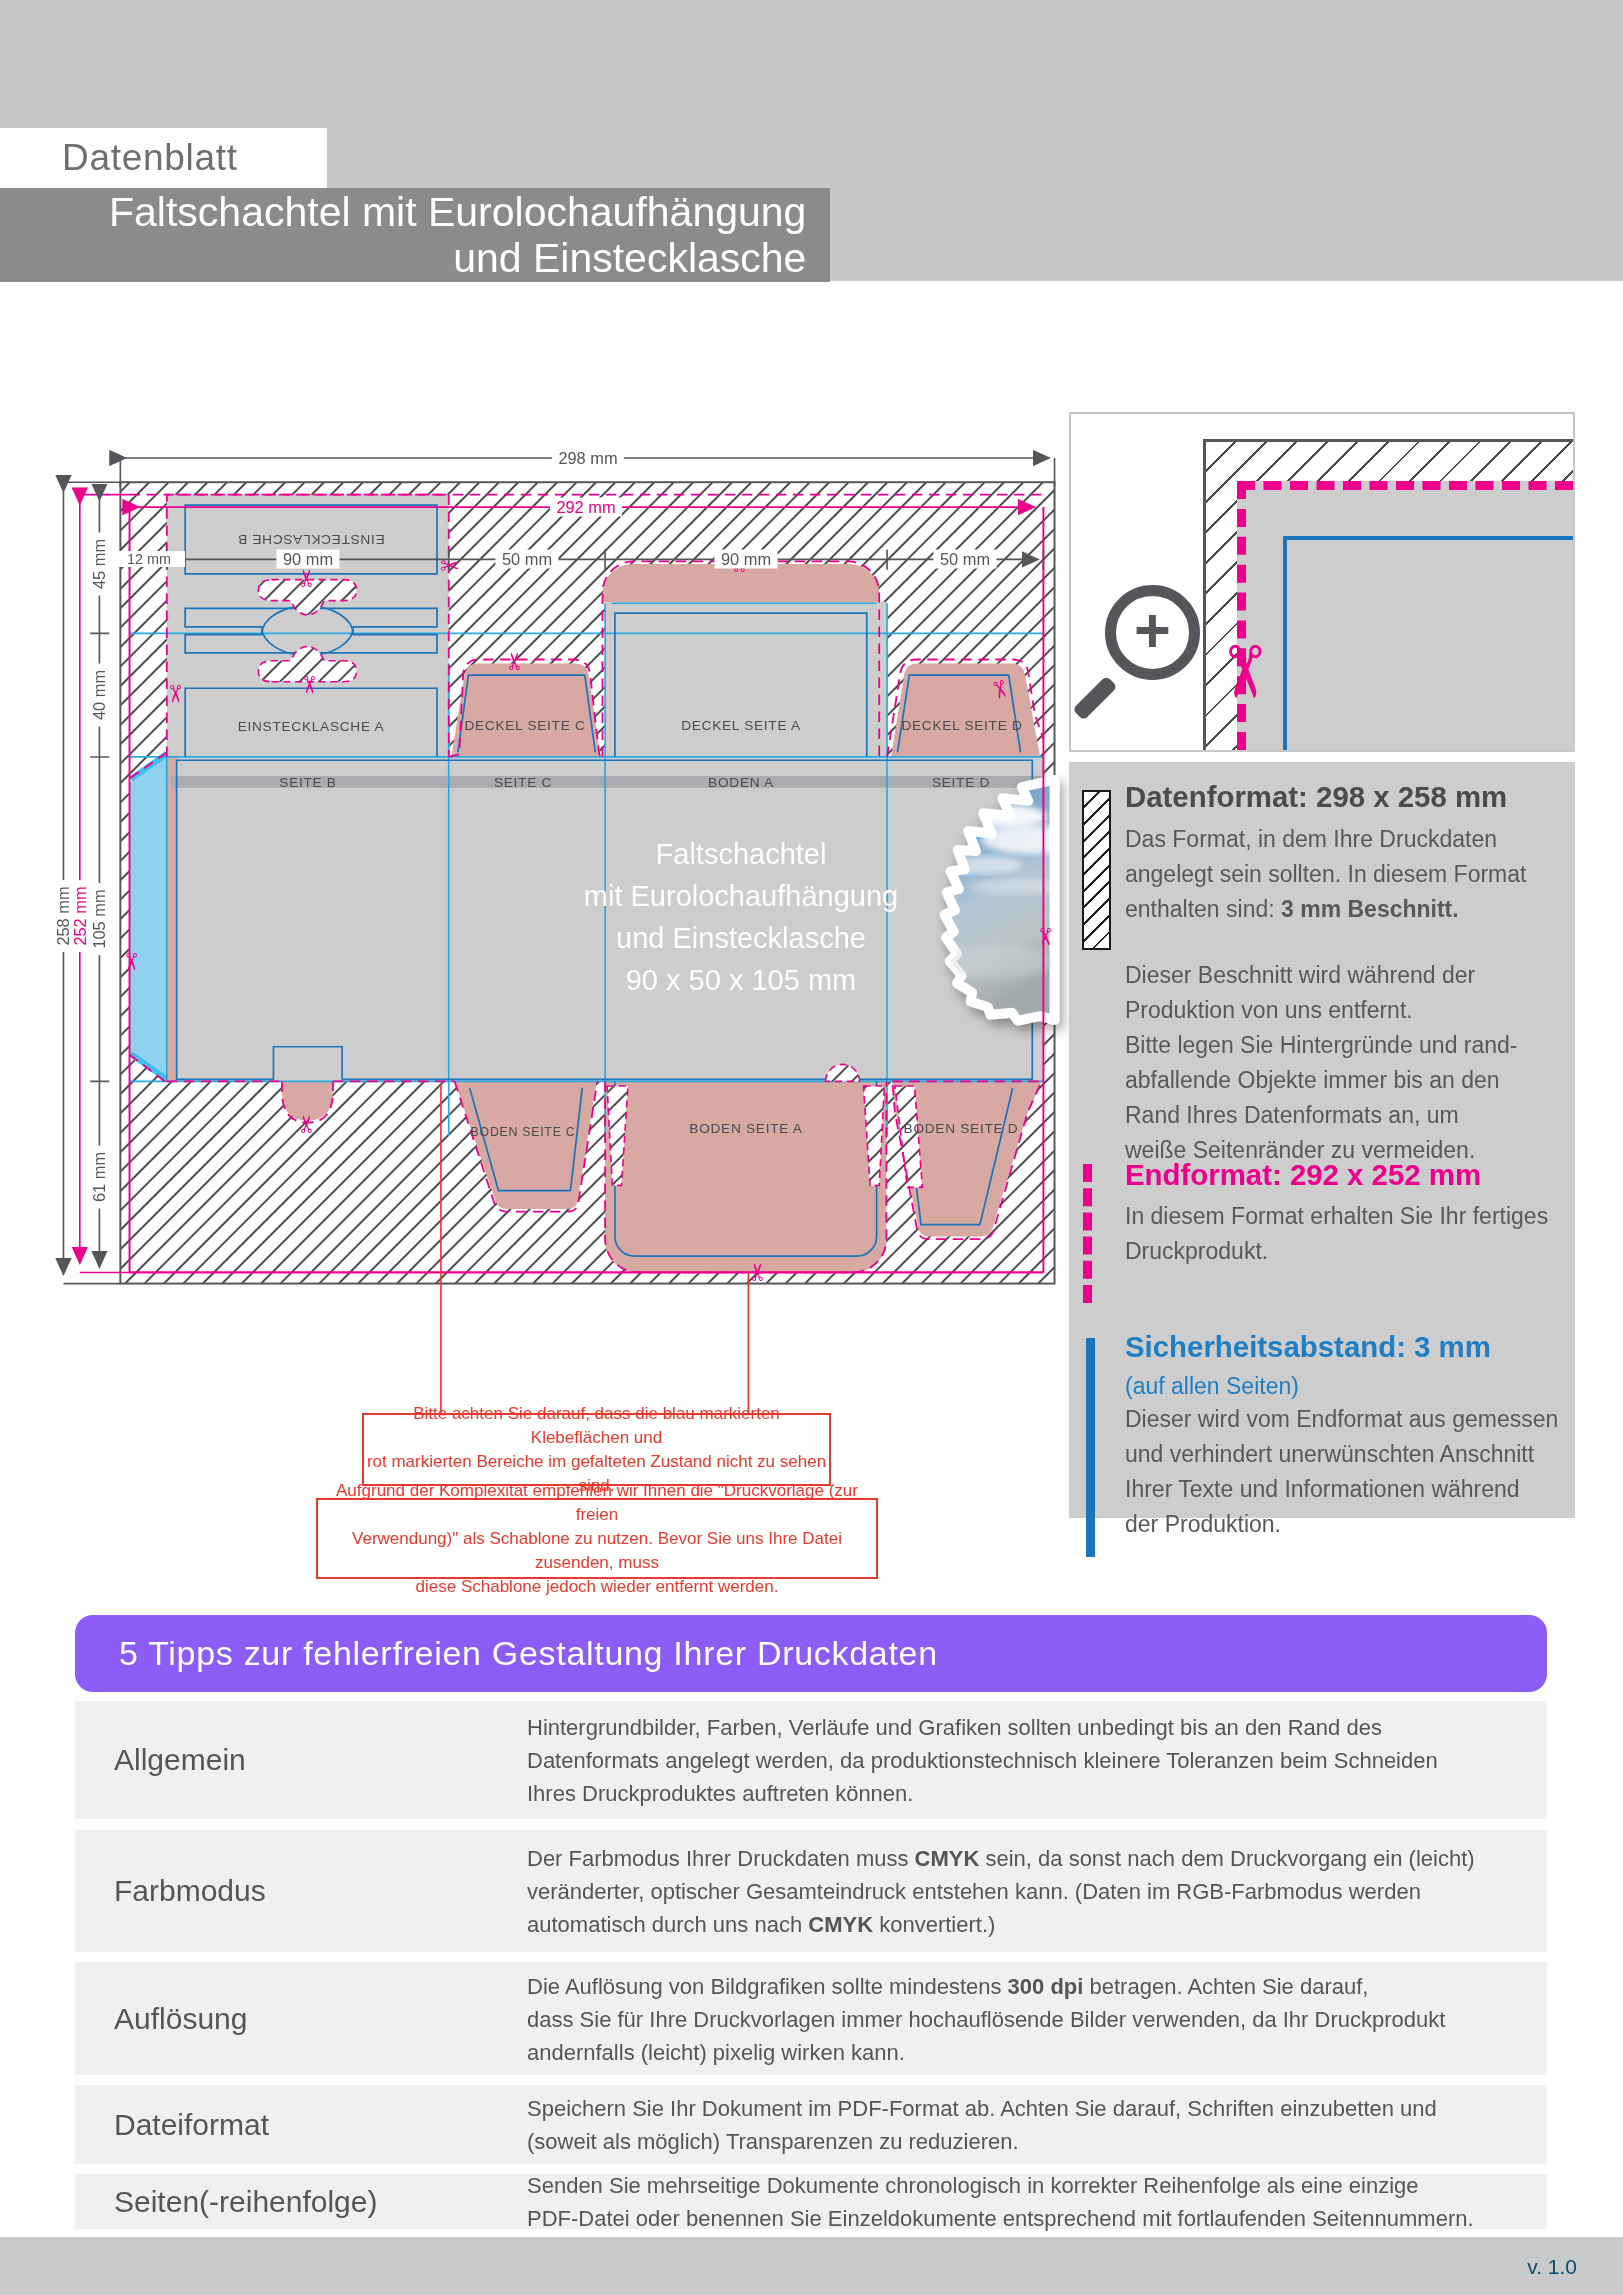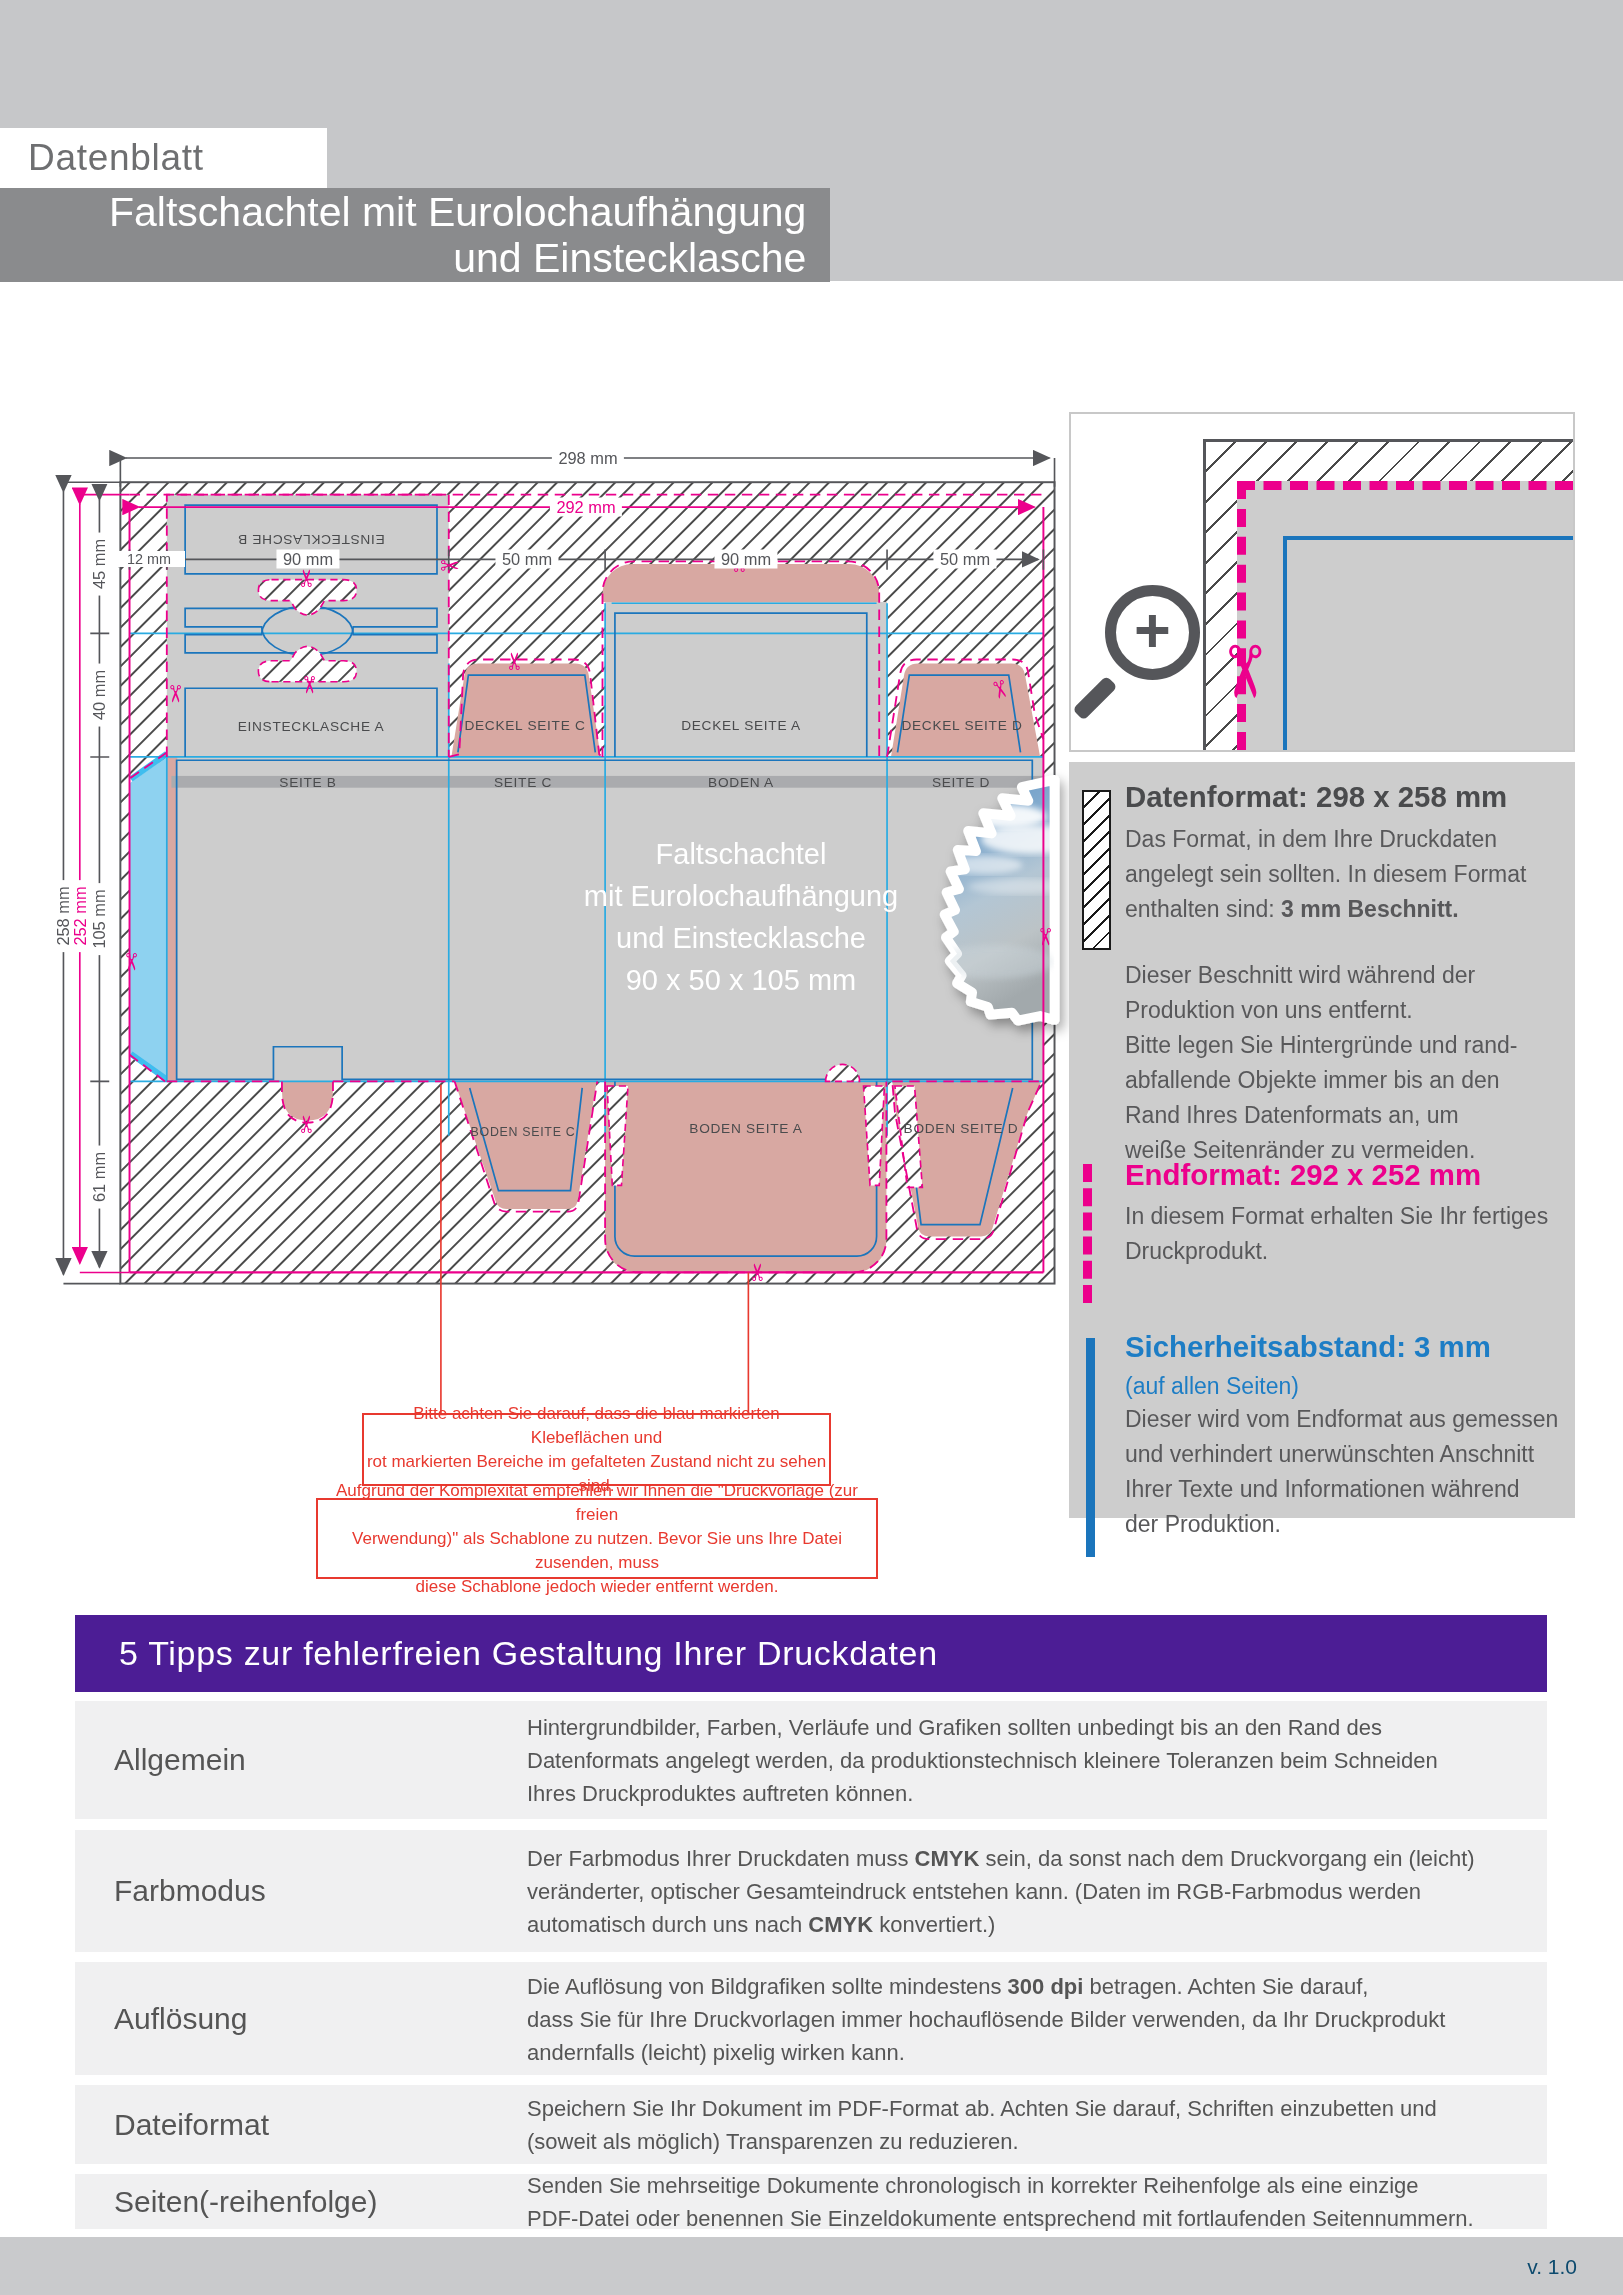--- a/index.html
+++ b/index.html
@@ -2,21 +2,21 @@
 <html style="font-size:10.5px"><head>
 <meta charset="utf-8">
 <style>
   html,body{margin:0;padding:0;}
   body{font-family:"Liberation Sans",sans-serif;background:#fff;}
   .page{position:relative;width:1623px;height:2295px;background:#fff;overflow:hidden;}
   .abs{position:absolute;}
   
   .head-band{position:absolute;left:0;top:0;width:1623px;height:281px;background:#c6c7c9;}
   .sheet-box{position:absolute;left:0;top:128px;width:327px;height:60px;background:#fff;display:flex;align-items:center;}
-  .sheet-box span{font-size:37px;color:#6e6f71;padding-left:28px;letter-spacing:0.7px;}
+  .sheet-box span{font-size:37px;color:#6e6f71;padding-left:62px;letter-spacing:0.7px;}
   .title-bar{position:absolute;left:0;top:188px;width:830px;height:94px;background:#8a8b8d;display:flex;align-items:center;justify-content:flex-end;}
   .title-bar .t{color:#fff;font-size:41px;line-height:46px;text-align:right;padding-right:23.6px;font-weight:400;}
   
   .lbl{position:absolute;transform:translate(-50%,-50%);font-size:13.7px;color:#4a4b4d;letter-spacing:0.7px;white-space:nowrap;}
   .lbl.flip{transform:translate(-50%,-50%) rotate(180deg);}
   .dim{position:absolute;transform:translate(-50%,-50%);font-size:16.4px;color:#55565a;background:#fff;padding:0 6.5px;white-space:nowrap;}
   .dim.rot{transform:translate(-50%,-50%) rotate(-90deg);}
   .dim.pink{color:#ec008c;}
   .dim.small{font-size:14.4px;padding:0 14px;}
   .product-text{position:absolute;left:741px;top:917px;transform:translate(-50%,-50%);text-align:center;color:#fff;font-size:29px;line-height:42px;font-weight:300;white-space:nowrap;}
@@ -36,21 +36,21 @@
   .info-panel{position:absolute;left:1069px;top:762px;width:506px;height:756px;background:#cdcdcd;}
   .info-panel .h1{position:absolute;left:56px;font-size:29.4px;font-weight:bold;color:#4a4b4d;white-space:nowrap;}
   .info-panel .body{position:absolute;left:56px;font-size:23px;line-height:35px;color:#58585a;white-space:nowrap;}
   .hatch-icon{position:absolute;left:13px;top:27.5px;width:29px;height:160px;border:2.6px solid #1a1a1a;box-sizing:border-box;
      background-image:repeating-linear-gradient(135deg,#fff 0 9.8px,#1a1a1a 9.8px 11.8px);}
   .dash-icon{position:absolute;left:14.4px;top:402px;height:139px;width:0;border-left:9.8px dashed #ec008c;}
   .bar-icon{position:absolute;left:17px;top:576px;width:9.2px;height:219px;background:#1b75bc;}
   .pinktxt{color:#ec008c !important;}
   .bluetxt{color:#1d7dc5 !important;}
   
-  .tips-bar{position:absolute;left:75px;top:1615px;width:1472px;height:77px;background:#4c1d95;display:flex;align-items:center;}
+  .tips-bar{position:absolute;left:75px;top:1615px;width:1472px;height:77px;background:#8b5cf6;display:flex;align-items:center;border-radius:18px;}
   .tips-bar span{color:#fff;font-size:34px;padding-left:44px;letter-spacing:0.7px;}
   .tip-row{position:absolute;left:75px;width:1472px;background:#f0f0f1;}
   .tip-label{position:absolute;left:39px;top:50%;transform:translateY(-50%);font-size:30px;color:#555;}
   .tip-text{position:absolute;left:452px;top:50%;transform:translateY(-50%);font-size:22px;line-height:33px;color:#555;white-space:nowrap;}
   .tip-text b,.body b{font-weight:bold;}
   
   .footer{position:absolute;left:0;top:2237px;width:1623px;height:59px;background:#c9cacc;display:flex;align-items:center;justify-content:flex-end;}
   .footer span{font-size:21px;color:#0c4a6e;padding-right:46px;}
 </style>
 </head>

